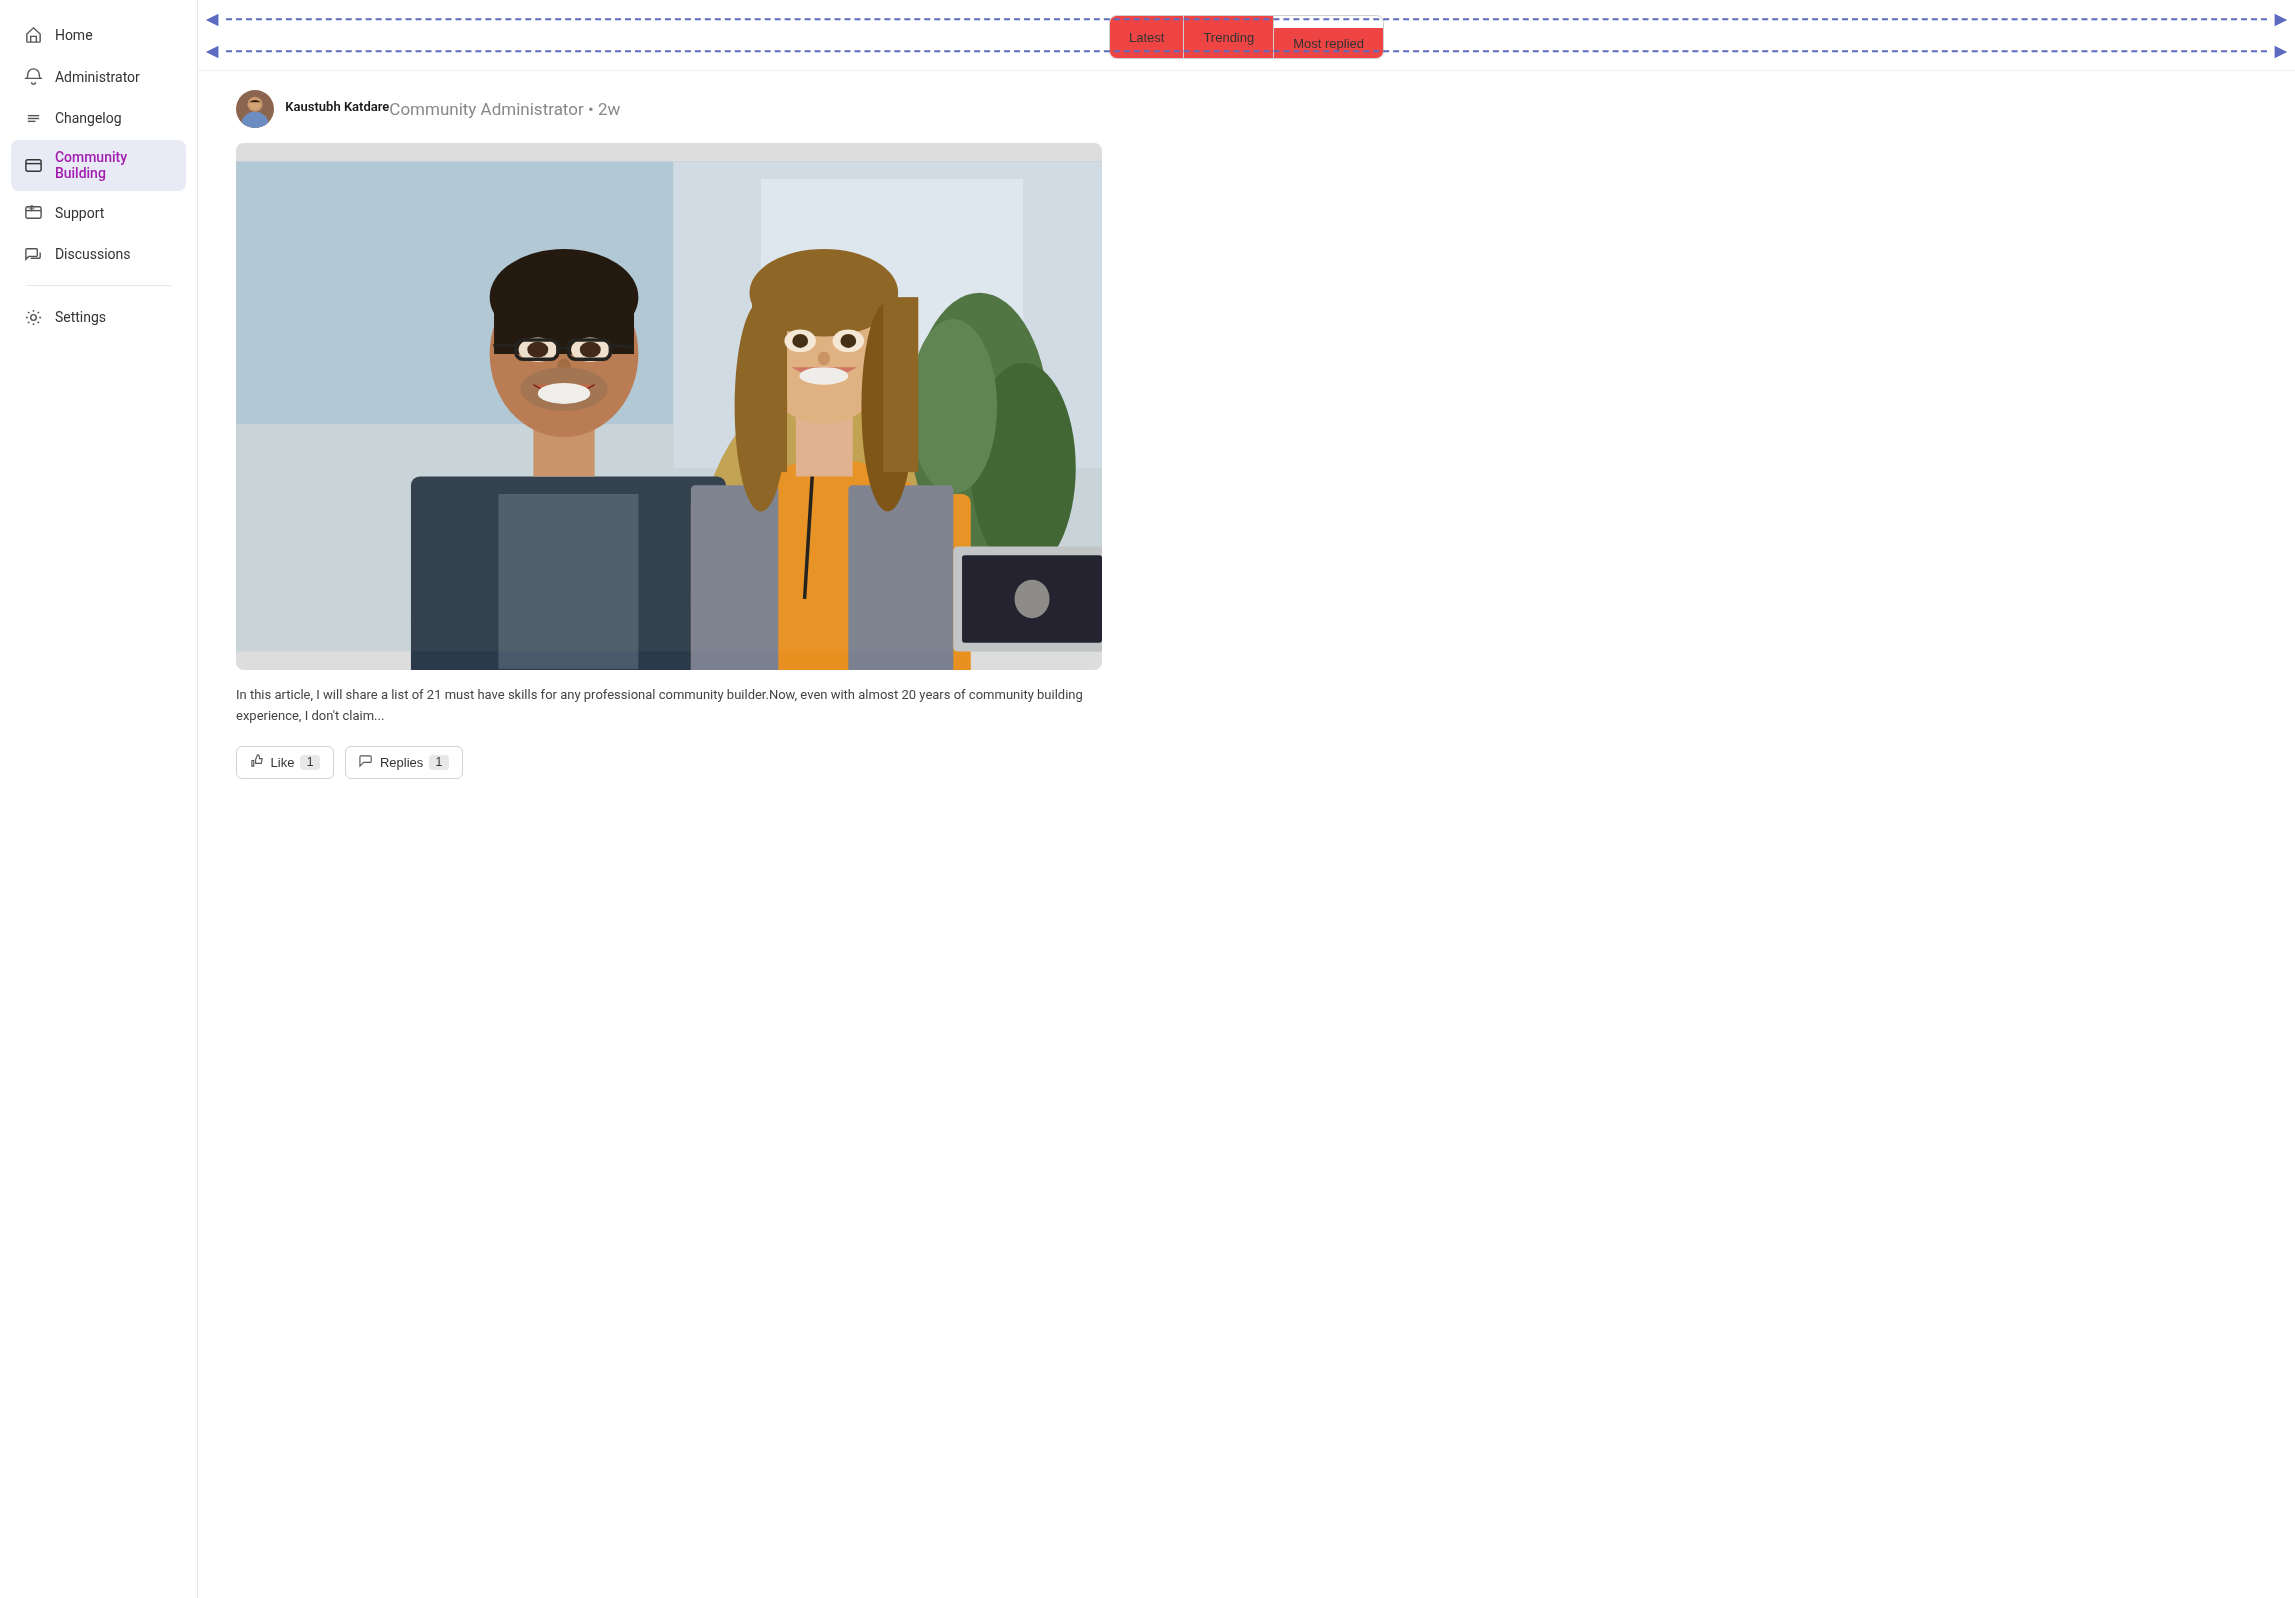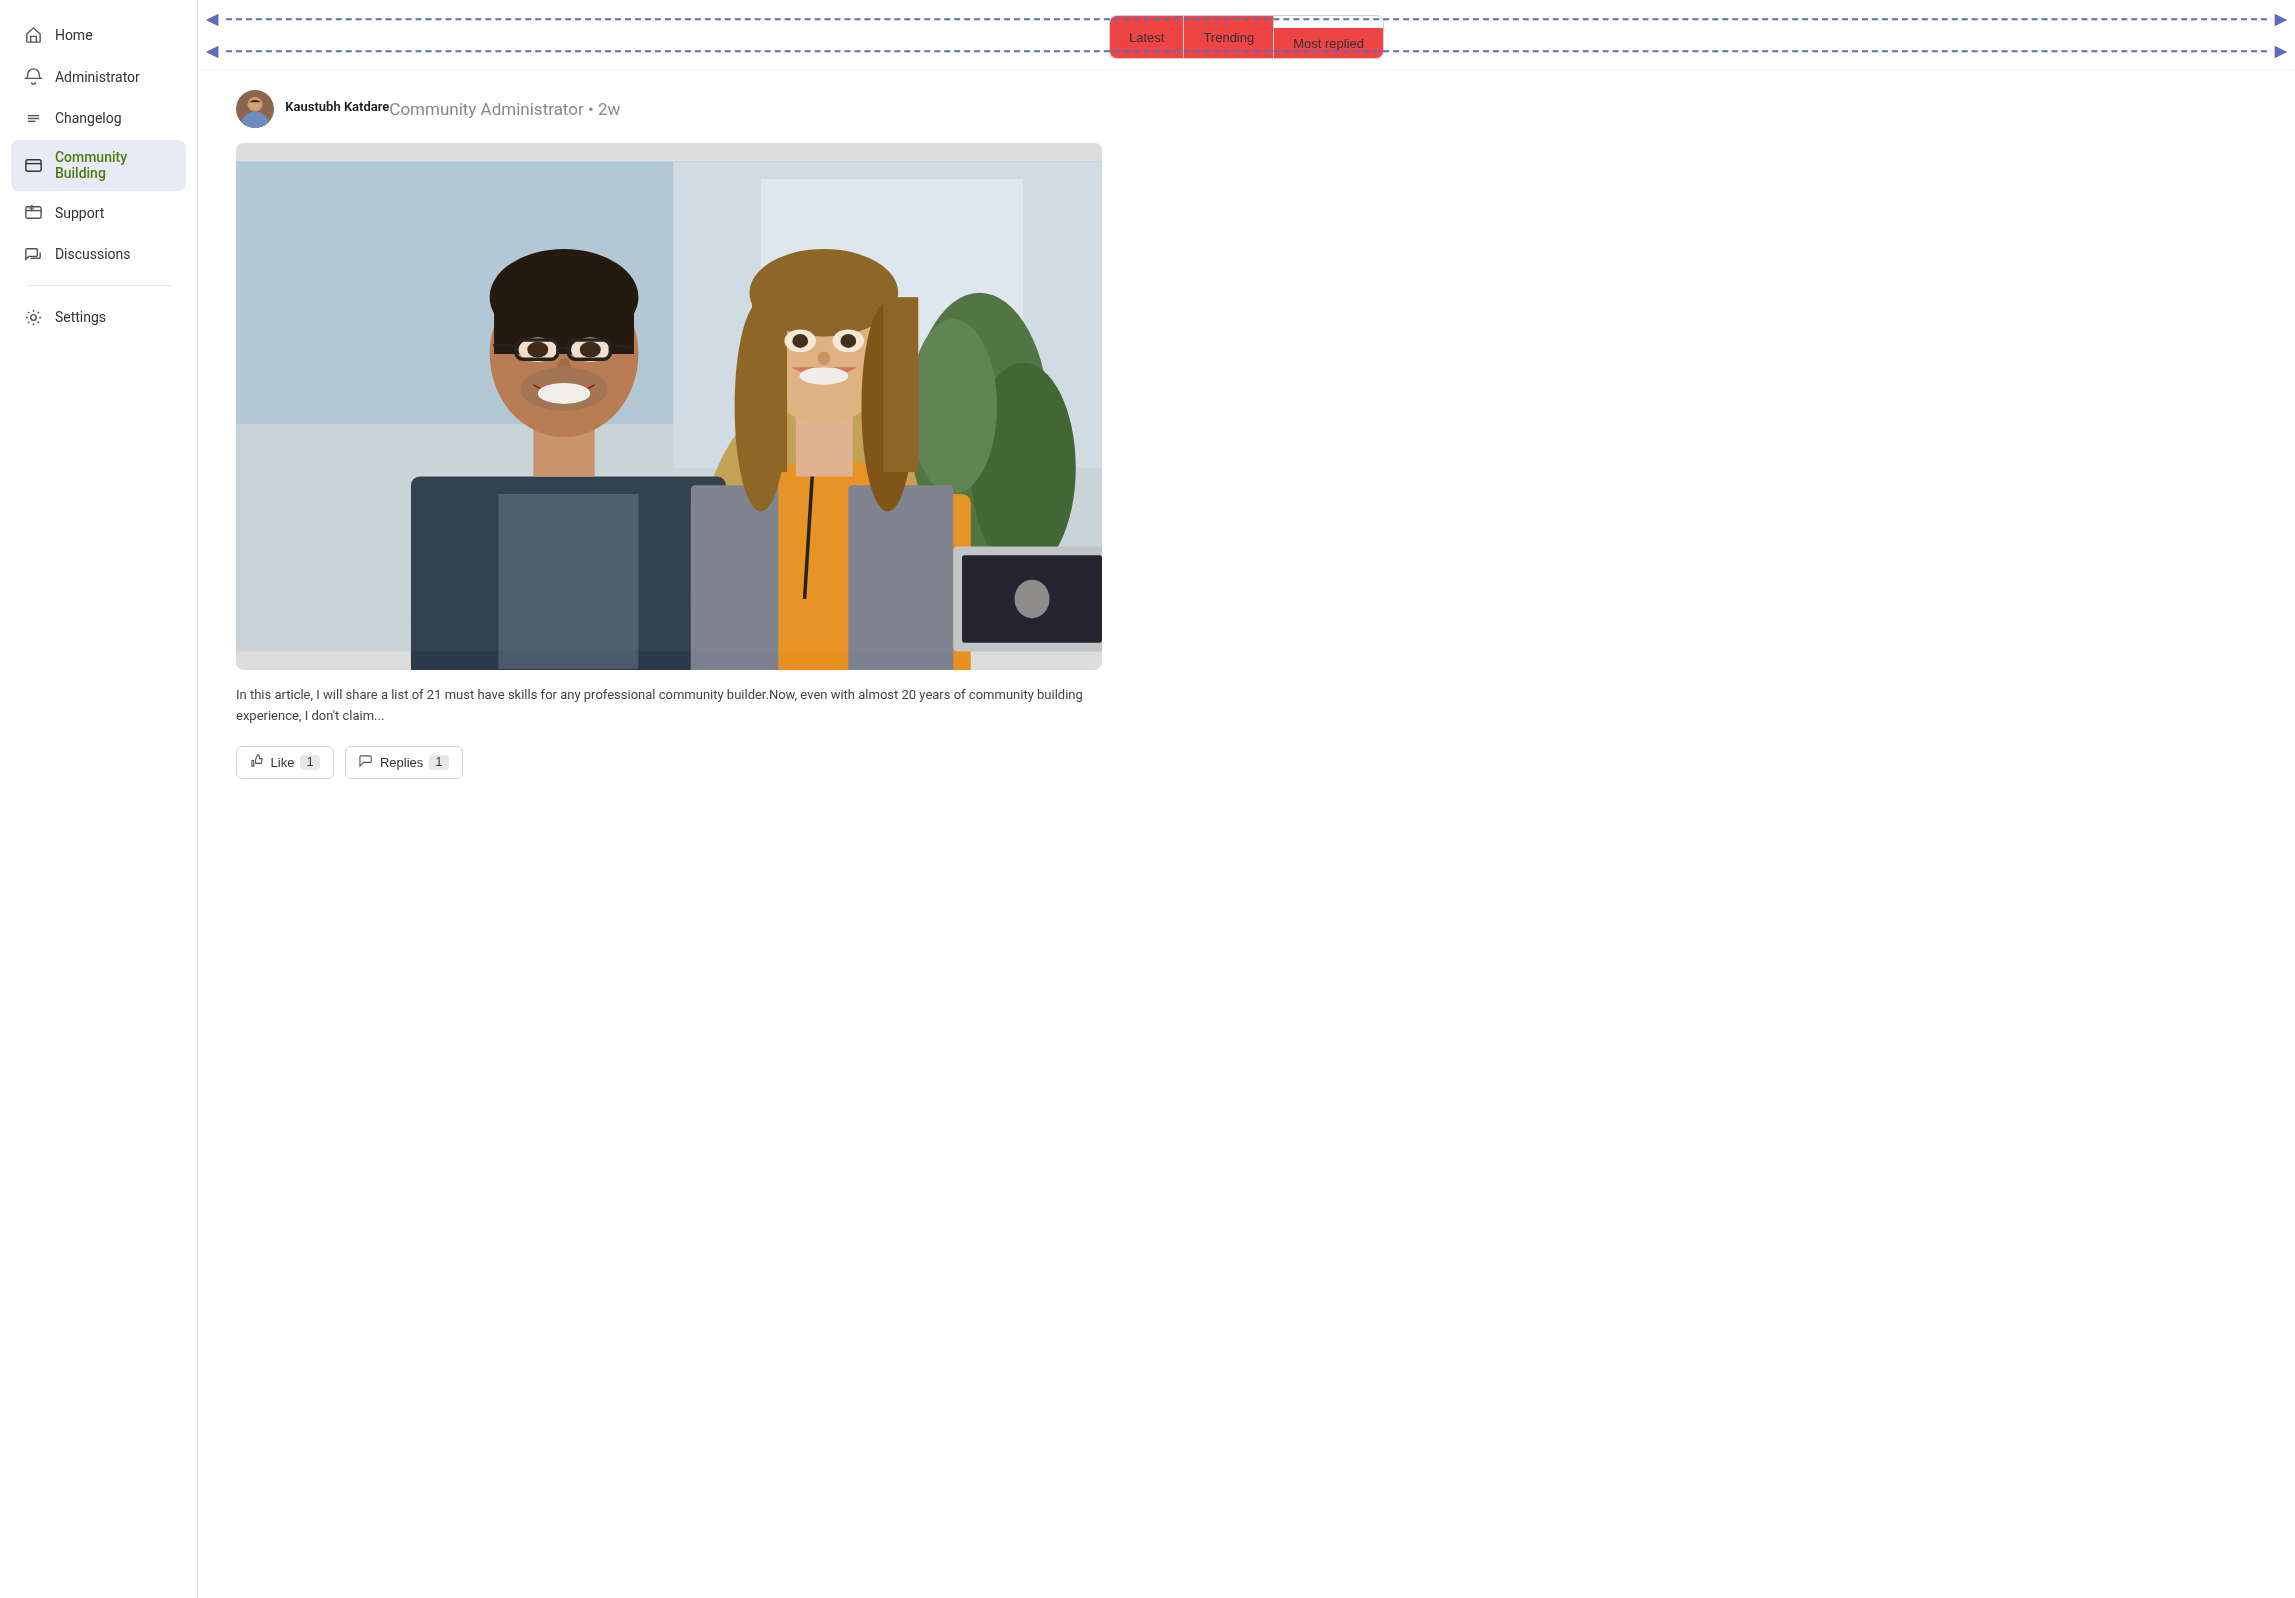--- a/index.html
+++ b/index.html
@@ -42,21 +42,21 @@
       border-radius: 7.5px;
       cursor: pointer;
       color: #333;
       font-size: 14px;
       font-weight: 400;
       text-decoration: none;
     }
 
     .sidebar-item.active {
       background: #e8eaf6;
-      color: #4d7c0f;
+      color: #a21caf;
       font-weight: 500;
     }
 
     .sidebar-icon {
       width: 21px;
       height: 21px;
       display: flex;
       align-items: center;
       justify-content: center;
       flex-shrink: 0;

